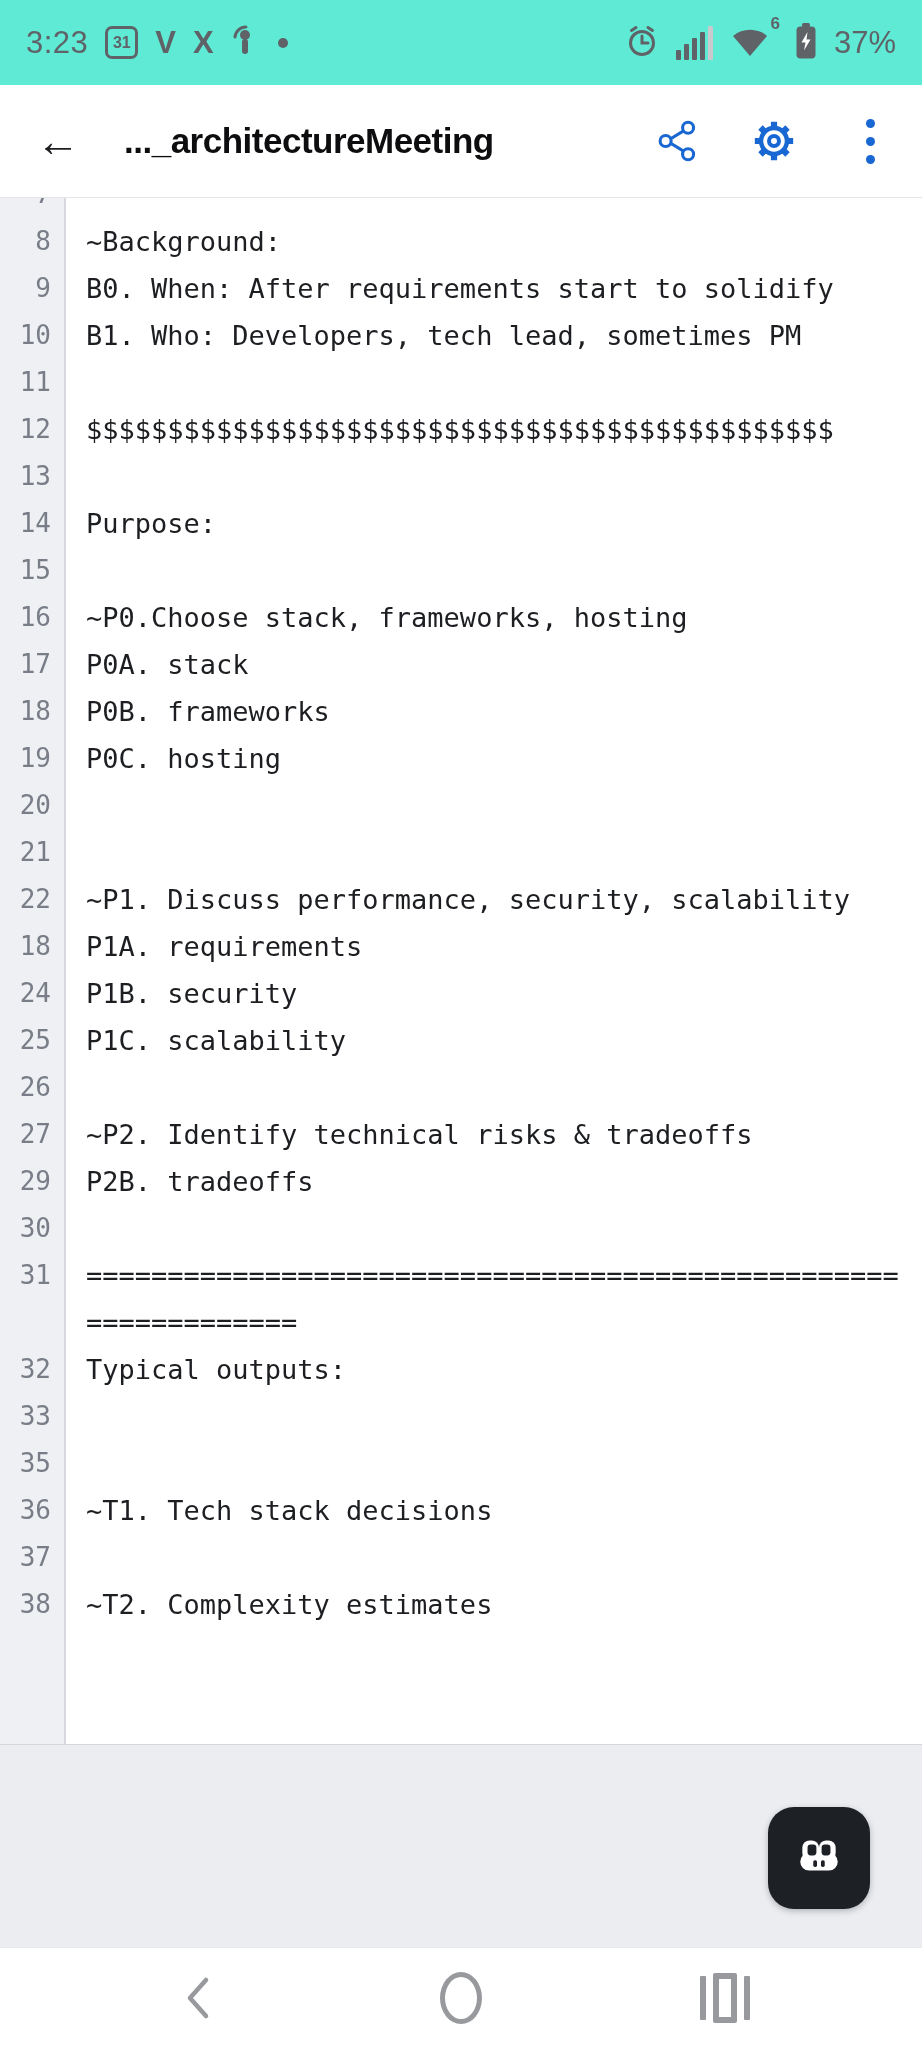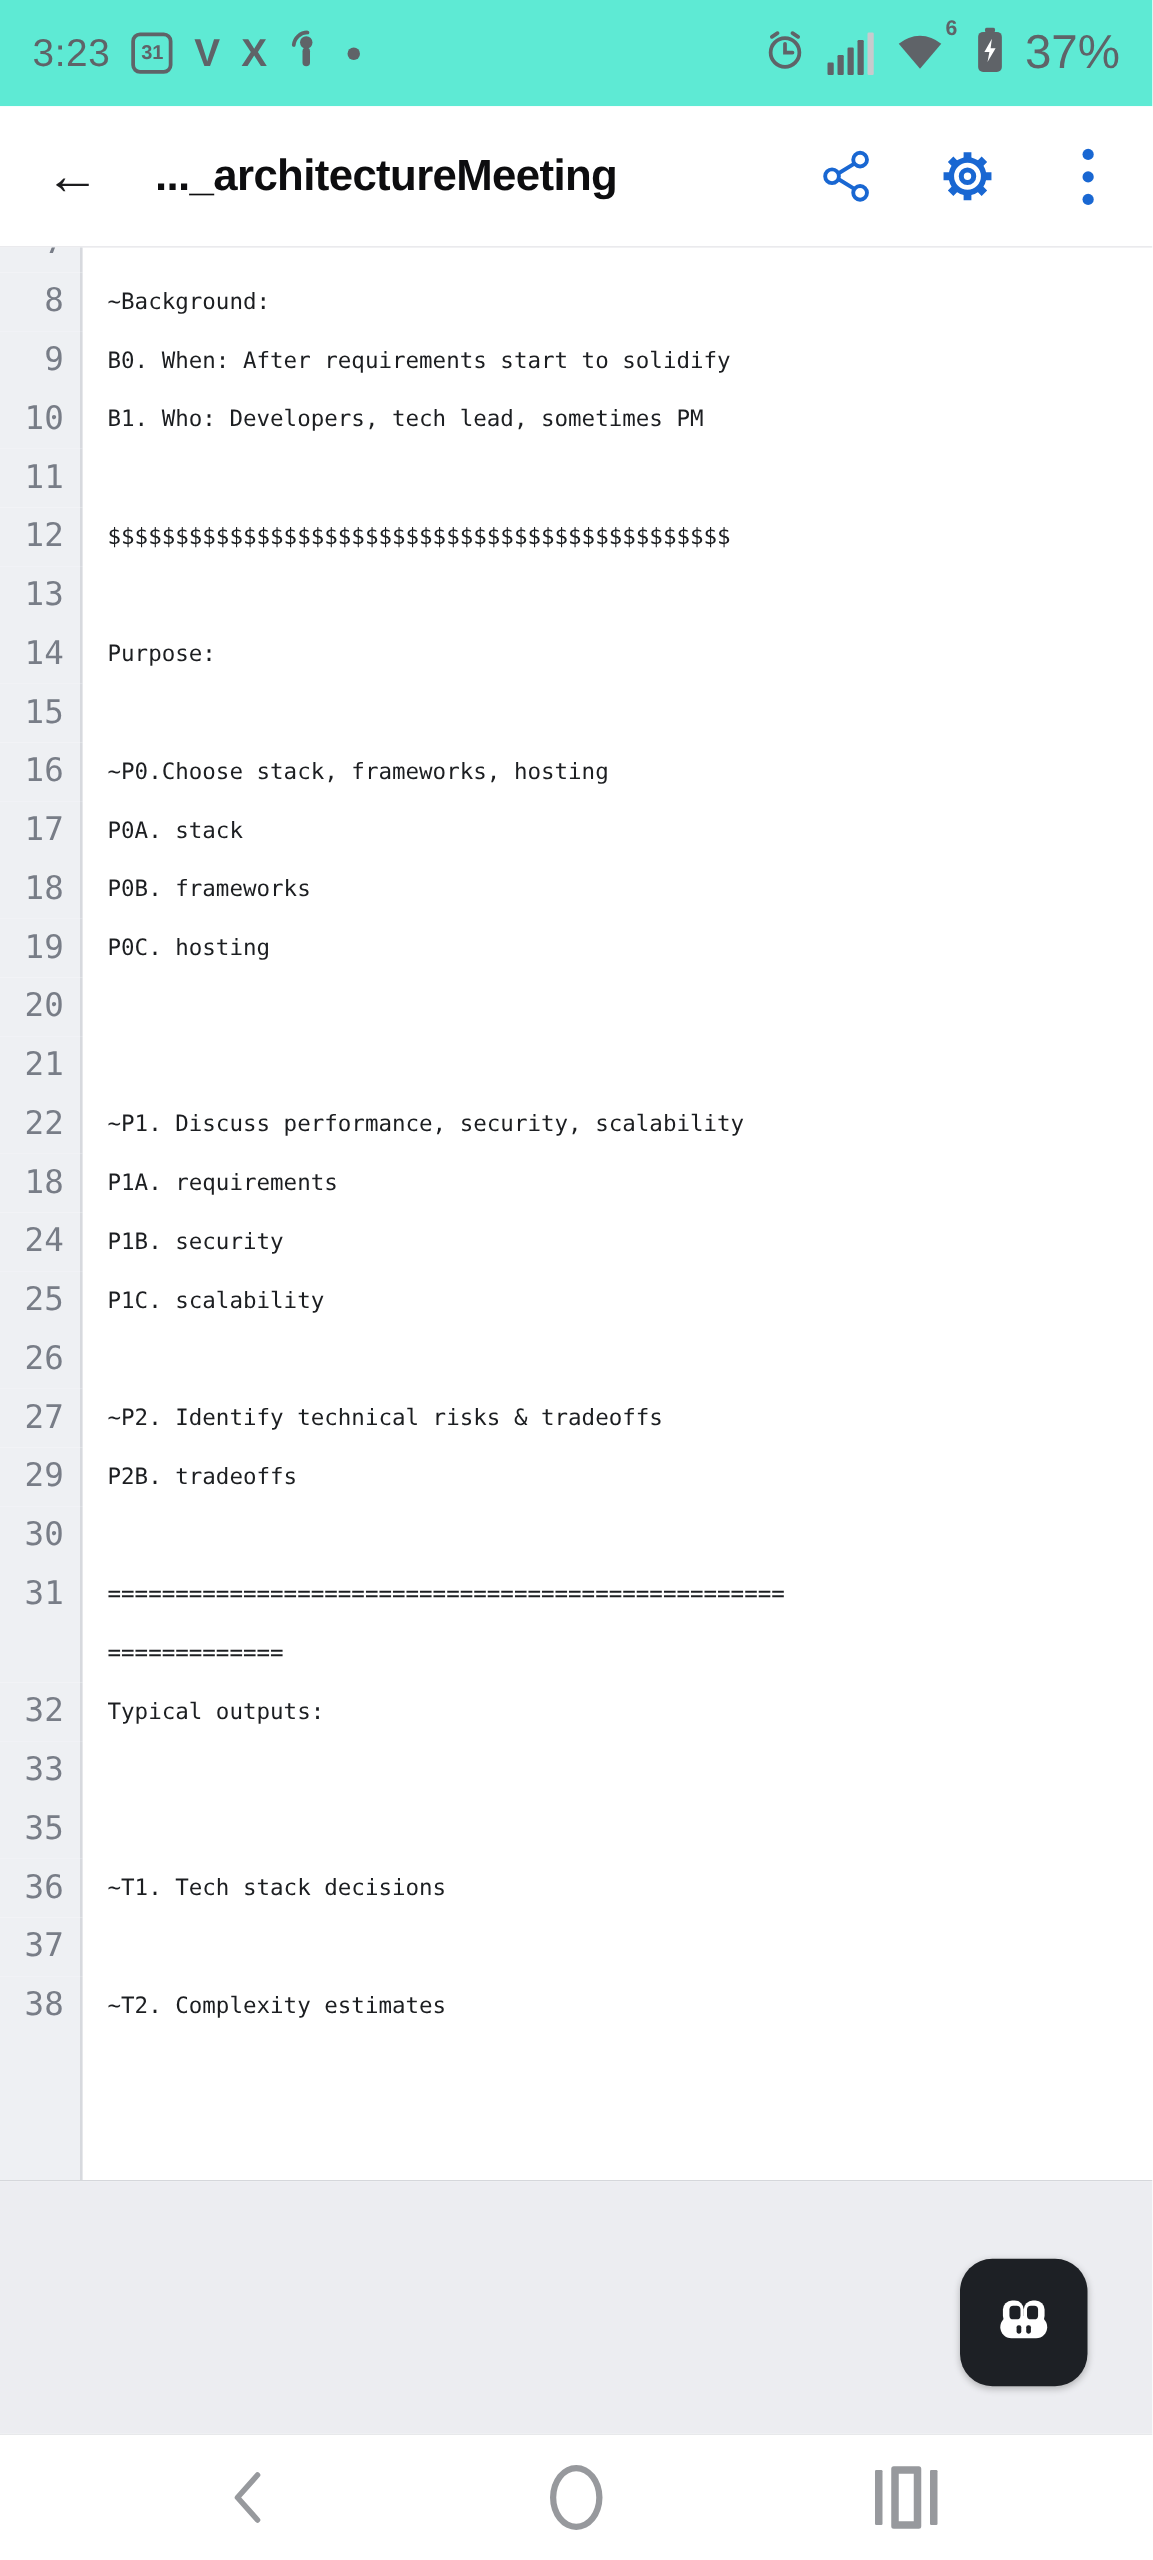--- a/index.html
+++ b/index.html
@@ -16,21 +16,21 @@
   .sb-left,.sb-right{display:flex;align-items:center;gap:17px;}
   .sb-time{font-size:31px;color:#5f6368;letter-spacing:.5px;}
   .cal-icon{
     width:33px;height:33px;border:3px solid #5f6368;border-radius:7px;
     display:flex;align-items:center;justify-content:center;
     font-size:16px;font-weight:bold;color:#5f6368;box-sizing:border-box;
   }
   .badge-letter{font-size:31px;font-weight:800;color:#5f6368;}
   .badge-x{font-weight:700;}
   .sb-dot{width:10px;height:10px;border-radius:50%;background:#5f6368;margin-left:4px;}
-  .sb-pct{font-size:38px;color:#5f6368;}
+  .sb-pct{font-size:31px;color:#5f6368;}
   .sig-bars{display:flex;align-items:flex-end;gap:3px;height:34px;}
   .sig-bars i{display:block;width:5px;background:#5f6368;border-radius:1px;}
   .sig-bars i.dim{background:#c8cacd;}
   .wifi-wrap{position:relative;padding-right:8px;}
   .wifi-gen{position:absolute;top:-9px;right:-2px;font-size:17px;font-weight:bold;color:#5f6368;}
   
   .app-header{
     height:112px;display:flex;align-items:center;background:#fff;
     padding:0 28px 0 30px;box-sizing:border-box;
   }
@@ -54,21 +54,21 @@
   .row.filler{flex:1;}
   .ln{
     flex:0 0 66px;box-sizing:border-box;background:#eef0f3;border-right:2px solid #d7d9de;
     text-align:right;padding-right:13px;color:#787d87;
     font-family:"DejaVu Sans Mono","Liberation Mono",monospace;
     font-size:26px;line-height:47px;user-select:none;
   }
   .txt{
     padding-left:20px;width:50ch;
     font-family:"DejaVu Sans Mono","Liberation Mono",monospace;
-    font-size:18px;line-height:47px;color:#1c1e21;
+    font-size:27px;line-height:47px;color:#1c1e21;
     white-space:pre-wrap;word-break:break-all;
   }
   
   .below-editor{height:202px;background:#ecedf1;position:relative;}
   .fab{
     position:absolute;right:52px;top:62px;width:102px;height:102px;
     background:#1d2025;border-radius:26px;display:flex;align-items:center;justify-content:center;
     box-shadow:0 2px 6px rgba(0,0,0,.25);
   }
   

